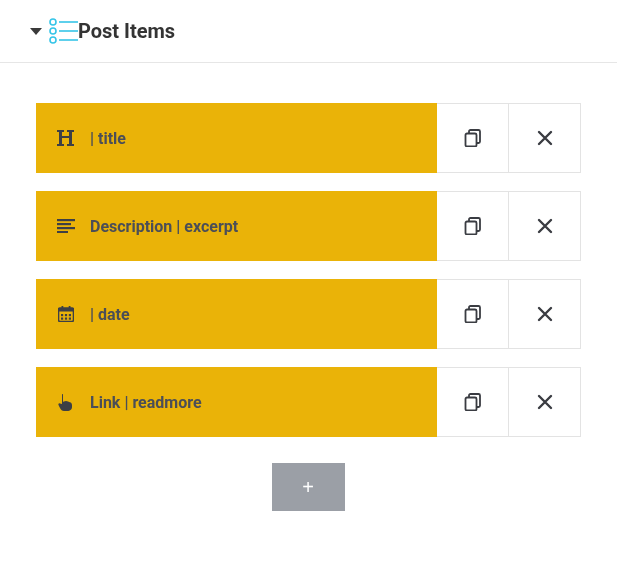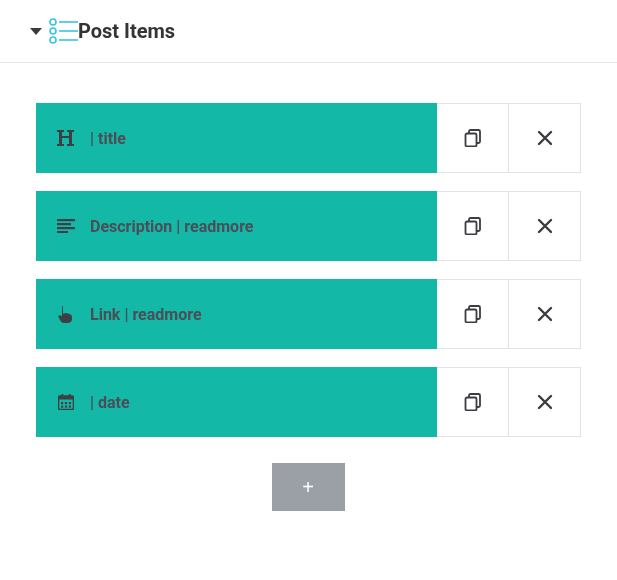--- a/index.html
+++ b/index.html
@@ -33,21 +33,21 @@
   .items {
     padding: 40px 36px 0 36px;
   }
   .item-row {
     display: flex;
     margin-bottom: 18px;
     height: 70px;
   }
   .item-main {
     flex: 1;
-    background: #14b8a6;
+    background: #eab308;
     display: flex;
     align-items: center;
     padding: 0 20px;
     gap: 14px;
     cursor: pointer;
   }
   .item-icon {
     width: 20px;
     display: flex;
     align-items: center;
@@ -147,47 +147,21 @@
   <div class="item-row">
     <div class="item-main">
       <div class="item-icon">
         <svg width="18" height="14" viewBox="0 0 18 14">
           <rect x="0" y="0" width="18" height="2.2" fill="#3d3f45"></rect>
           <rect x="0" y="4" width="14" height="2.2" fill="#3d3f45"></rect>
           <rect x="0" y="8" width="18" height="2.2" fill="#3d3f45"></rect>
           <rect x="0" y="12" width="11" height="2.2" fill="#3d3f45"></rect>
         </svg>
       </div>
-      <div class="item-label">Description | readmore</div>
-    </div>
-    <div class="action-btn">
-      <span>
-        <svg width="18" height="18" viewBox="0 0 18 18">
-            <rect x="5" y="1" width="11" height="13" rx="1.5" fill="none" stroke="#3a3c42" stroke-width="1.8"></rect>
-            <rect x="1.5" y="4.5" width="11" height="13" rx="1.5" fill="#fff" stroke="#3a3c42" stroke-width="1.8"></rect>
-          </svg>
-      </span>
-    </div>
-    <div class="action-btn">
-      <span>
-        <svg width="16" height="16" viewBox="0 0 16 16">
-            <path d="M2 2 L14 14 M14 2 L2 14" stroke="#3a3c42" stroke-width="2.4" stroke-linecap="round"></path>
-          </svg>
-      </span>
-    </div>
-  </div>
-
-  <div class="item-row">
-    <div class="item-main">
-      <div class="item-icon">
-        <svg width="16" height="18" viewBox="0 0 16 18">
-          <path d="M5 2 v7 c0 0 1.5 -1 3 -1 s3 1 3 1 c1.5 0 3 1 3 3 v2 c0 2 -1.5 4 -5 4 h-3 c-2 0 -3 -1 -4 -3 l-1.5 -3 c-0.5 -1 0.5 -2 1.5 -1.5 L4 11 V2 c0 -0.6 0.4 -1 1 -1 Z" fill="#3d3f45"></path>
-        </svg>
-      </div>
-      <div class="item-label">Link | readmore</div>
+      <div class="item-label">Description | excerpt</div>
     </div>
     <div class="action-btn">
       <span>
         <svg width="18" height="18" viewBox="0 0 18 18">
             <rect x="5" y="1" width="11" height="13" rx="1.5" fill="none" stroke="#3a3c42" stroke-width="1.8"></rect>
             <rect x="1.5" y="4.5" width="11" height="13" rx="1.5" fill="#fff" stroke="#3a3c42" stroke-width="1.8"></rect>
           </svg>
       </span>
     </div>
     <div class="action-btn">
@@ -227,19 +201,45 @@
     </div>
     <div class="action-btn">
       <span>
         <svg width="16" height="16" viewBox="0 0 16 16">
             <path d="M2 2 L14 14 M14 2 L2 14" stroke="#3a3c42" stroke-width="2.4" stroke-linecap="round"></path>
           </svg>
       </span>
     </div>
   </div>
 
+  <div class="item-row">
+    <div class="item-main">
+      <div class="item-icon">
+        <svg width="16" height="18" viewBox="0 0 16 18">
+          <path d="M5 2 v7 c0 0 1.5 -1 3 -1 s3 1 3 1 c1.5 0 3 1 3 3 v2 c0 2 -1.5 4 -5 4 h-3 c-2 0 -3 -1 -4 -3 l-1.5 -3 c-0.5 -1 0.5 -2 1.5 -1.5 L4 11 V2 c0 -0.6 0.4 -1 1 -1 Z" fill="#3d3f45"></path>
+        </svg>
+      </div>
+      <div class="item-label">Link | readmore</div>
+    </div>
+    <div class="action-btn">
+      <span>
+        <svg width="18" height="18" viewBox="0 0 18 18">
+            <rect x="5" y="1" width="11" height="13" rx="1.5" fill="none" stroke="#3a3c42" stroke-width="1.8"></rect>
+            <rect x="1.5" y="4.5" width="11" height="13" rx="1.5" fill="#fff" stroke="#3a3c42" stroke-width="1.8"></rect>
+          </svg>
+      </span>
+    </div>
+    <div class="action-btn">
+      <span>
+        <svg width="16" height="16" viewBox="0 0 16 16">
+            <path d="M2 2 L14 14 M14 2 L2 14" stroke="#3a3c42" stroke-width="2.4" stroke-linecap="round"></path>
+          </svg>
+      </span>
+    </div>
+  </div>
+
   <div class="add-item-wrap">
     <button class="add-item">
       <span class="plus">+</span>
     </button>
   </div>
 
 </div>
 
 </body></html>

